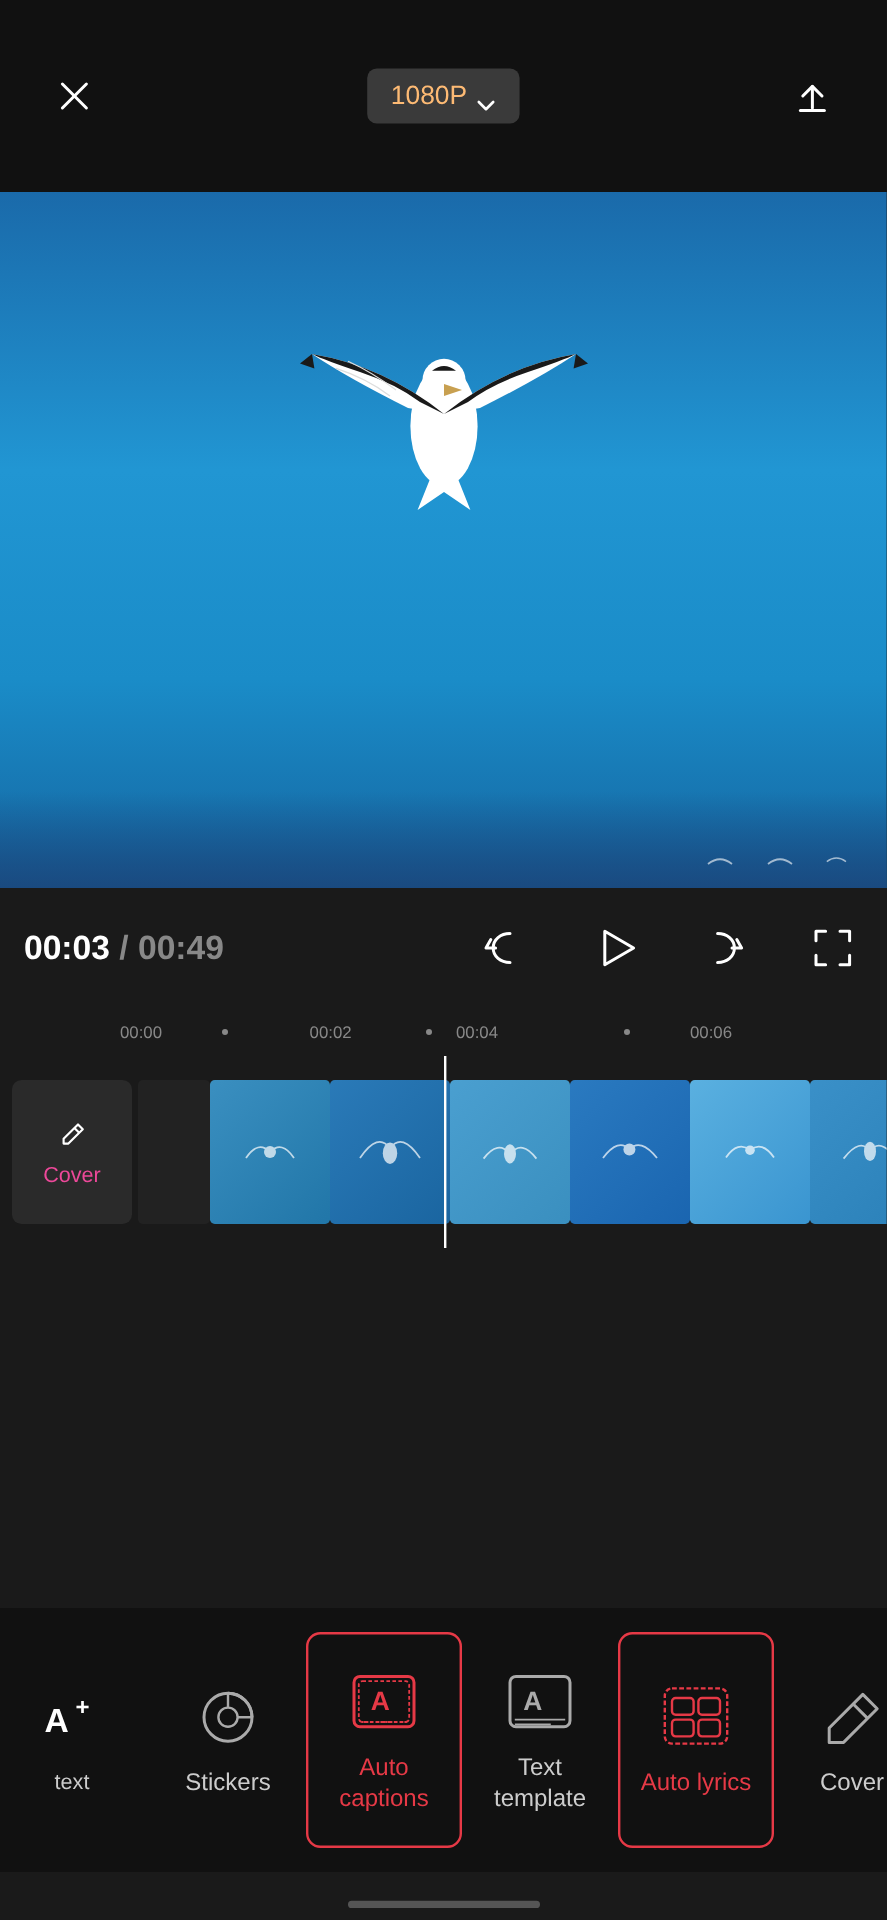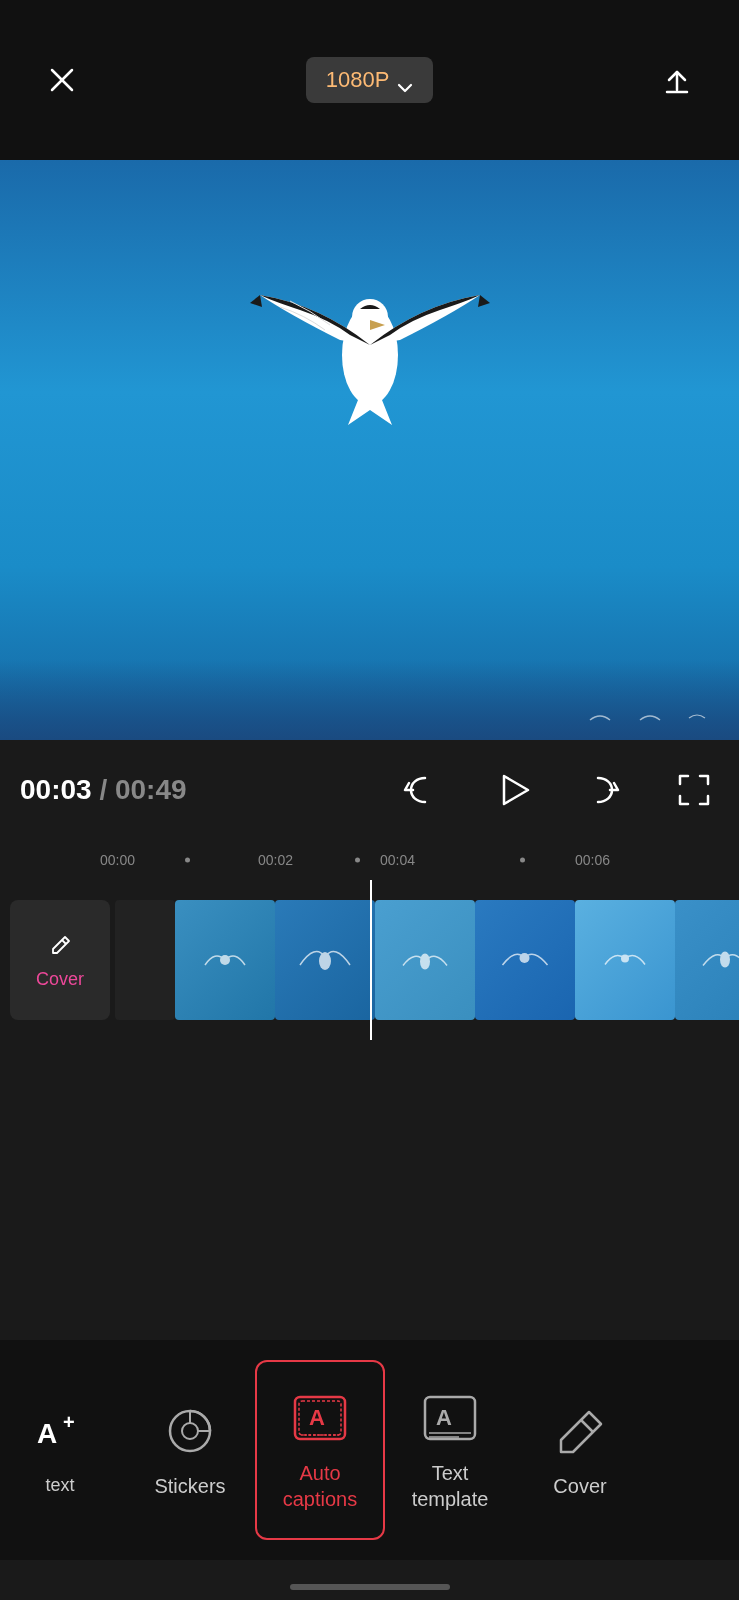--- a/index.html
+++ b/index.html
@@ -572,20 +572,34 @@
       <svg width="58" height="58" viewBox="0 0 58 58" fill="none">
         <rect x="4" y="8" width="50" height="42" rx="5" stroke="#aaa" stroke-width="2.5" fill="none"></rect>
         <text x="15" y="36" font-size="22" fill="#aaa" font-weight="bold" font-family="Arial">A</text>
         <line x1="8" y1="44" x2="50" y2="44" stroke="#aaa" stroke-width="1.5"></line>
         <line x1="8" y1="48" x2="38" y2="48" stroke="#aaa" stroke-width="1.5"></line>
       </svg>
     </div>
     <span class="tool-label">Text<br>template</span>
   </div>
 
+  <div class="tool-item active">
+    <div class="tool-icon">
+      <svg width="60" height="60" viewBox="0 0 60 60" fill="none">
+
+        <rect x="4" y="6" width="52" height="46" rx="6" stroke="#e63946" stroke-width="2" stroke-dasharray="4 2" fill="none"></rect>
+
+        <rect x="10" y="14" width="18" height="14" rx="3" stroke="#e63946" stroke-width="2" fill="none"></rect>
+        <rect x="32" y="14" width="18" height="14" rx="3" stroke="#e63946" stroke-width="2" fill="none"></rect>
+        <rect x="10" y="32" width="18" height="14" rx="3" stroke="#e63946" stroke-width="2" fill="none"></rect>
+        <rect x="32" y="32" width="18" height="14" rx="3" stroke="#e63946" stroke-width="2" fill="none"></rect>
+      </svg>
+    </div>
+    <span class="tool-label">Auto lyrics</span>
+  </div>
 
   <div class="tool-item">
     <div class="tool-icon">
       <svg width="55" height="55" viewBox="0 0 55 55" fill="none">
         <path d="M36 8 L48 20 L20 48 L8 48 L8 36 Z" stroke="#aaa" stroke-width="2.5" fill="none" stroke-linecap="round" stroke-linejoin="round"></path>
         <line x1="28" y1="16" x2="40" y2="28" stroke="#aaa" stroke-width="2.5"></line>
       </svg>
     </div>
     <span class="tool-label">Cover</span>
   </div>

